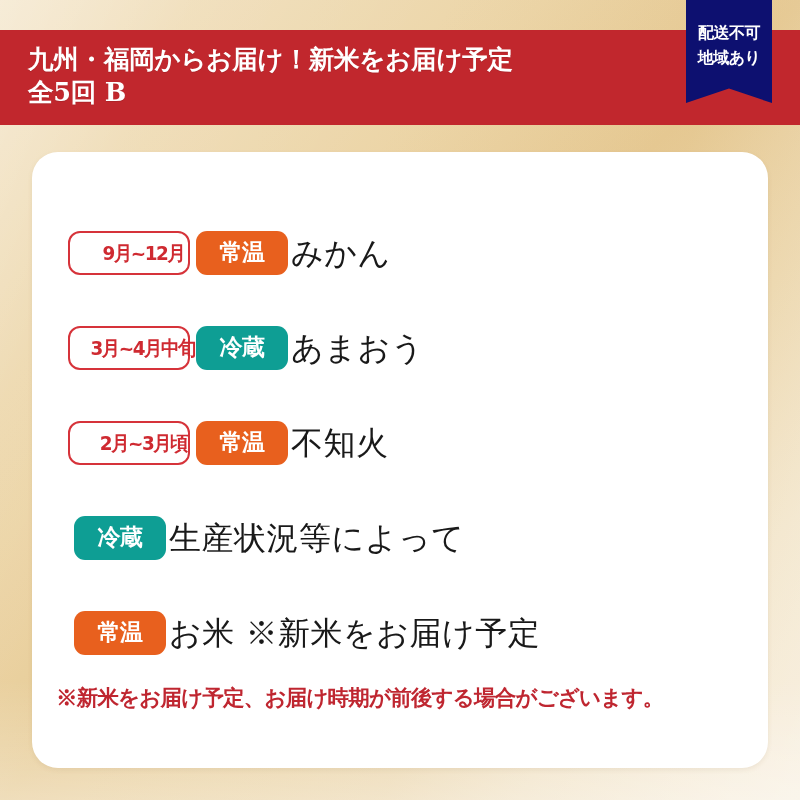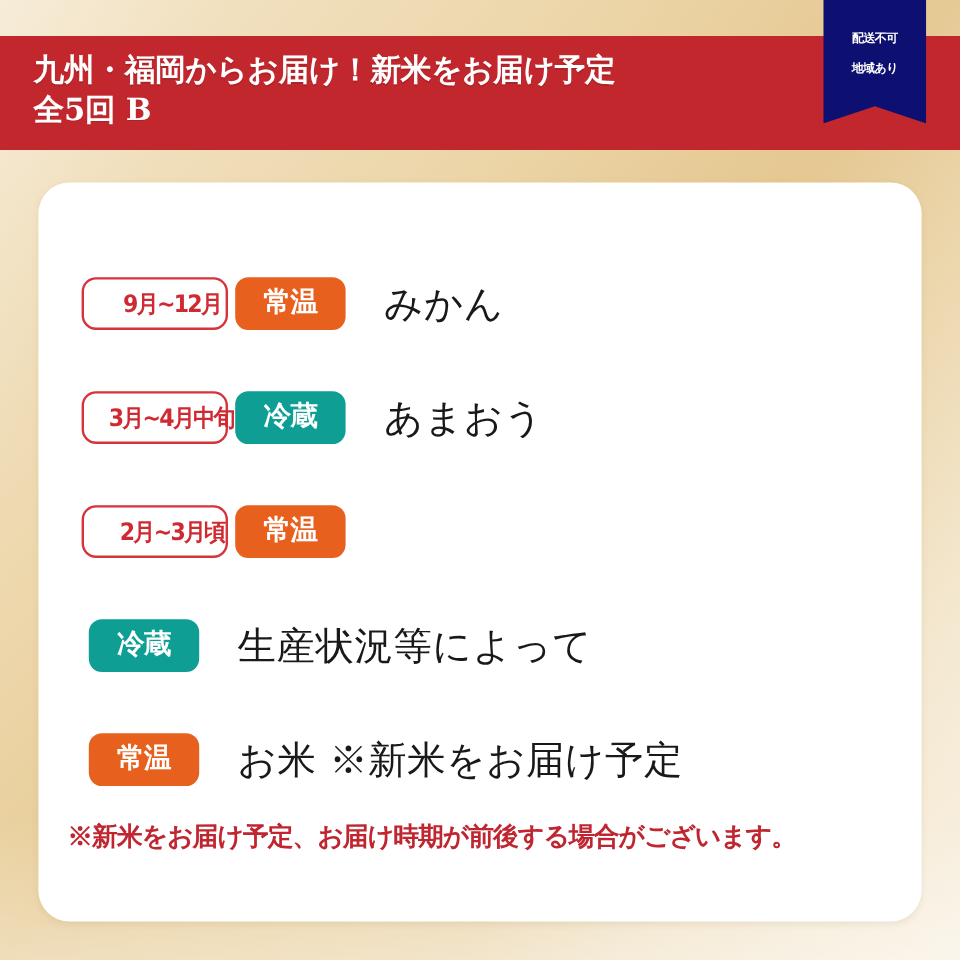--- a/index.html
+++ b/index.html
@@ -95,21 +95,21 @@
   }
   .ribbon-text {
     position: absolute;
     left: 0;
     top: 20px;
     width: 86px;
     text-align: center;
     color: #ffffff;
     font-family: "DejaVu Sans", "Liberation Sans", sans-serif;
     font-weight: 700;
-    font-size: 10px;
+    font-size: 16px;
     line-height: 25px;
     white-space: pre-line;
     letter-spacing: -0.5px;
   }
 
   
   .card {
     position: absolute;
     left: 32px;
     top: 152px;
@@ -178,21 +178,21 @@
     font-weight: 700;
     font-size: 23px;
     line-height: 23px;
     letter-spacing: -0.5px;
     white-space: nowrap;
   }
 
   
   .product-name {
     flex: 1 1 auto;
-    margin-left: 32px;
+    margin-left: 3px;
     color: #191919;
     font-family: "DejaVu Serif", "Liberation Serif", serif;
     font-size: 32px;
     line-height: 36px;
     letter-spacing: 0.5px;
     white-space: nowrap;
   }
 
   
   .footnote {
@@ -247,20 +247,21 @@
           </div>
           <div class="product-name">あまおう</div>
         </div>
         <div class="row">
           <div class="month-chip">
             <span class="month-chip-text">2月~3月頃</span>
           </div>
           <div class="temp-chip warm">
             <span class="temp-chip-text">常温</span>
           </div>
+          <div class="product-name">不知火</div>
         </div>
         <div class="row">
           <div class="temp-chip cold">
             <span class="temp-chip-text">冷蔵</span>
           </div>
           <div class="product-name">生産状況等によって</div>
         </div>
         <div class="row">
           <div class="temp-chip warm">
             <span class="temp-chip-text">常温</span>

